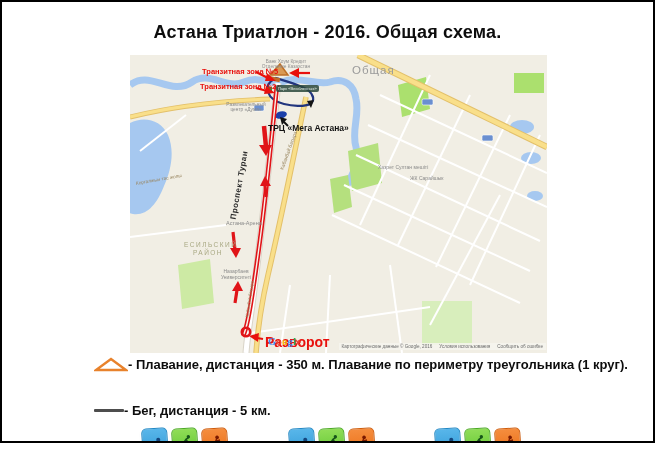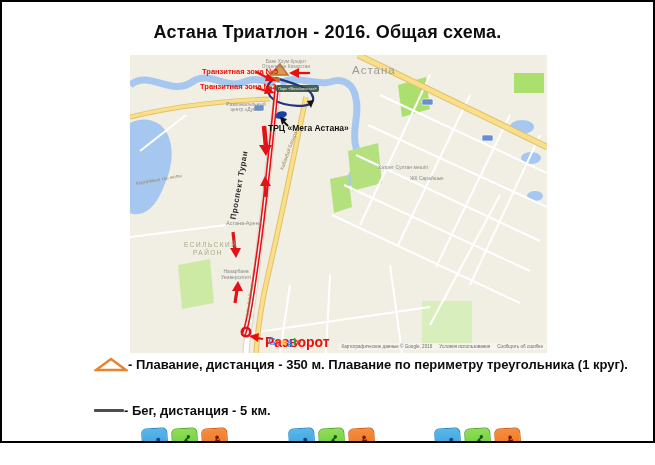--- a/index.html
+++ b/index.html
@@ -152,21 +152,21 @@
         <polygon points="145,38 136,31 134,39" fill="#e8100c"></polygon>
         <line x1="180" y1="18" x2="168" y2="18" stroke="#e8100c" stroke-width="2.2"></line>
         <polygon points="159,18 169,13 169,23" fill="#e8100c"></polygon>
         <line x1="133" y1="284" x2="127" y2="283" stroke="#e8100c" stroke-width="2.2"></line>
         <polygon points="119,281 129,278 128,287" fill="#e8100c"></polygon>
         <line x1="158" y1="71" x2="154" y2="67" stroke="#111" stroke-width="2"></line>
         <polygon points="150,62 157,64 152,70" fill="#111"></polygon>
       </g>
     </svg>
 
-    <div class="m-label lbl-city">Астана</div>
+    <div class="m-label lbl-city">Общая</div>
     <div class="m-label lbl-bank">Банк Хоум Кредит Отделение Казахстан</div>
     <div class="m-label lbl-ent">Развлекательный центр «Дума»</div>
     <div class="m-label lbl-arena">Астана-Арена</div>
     <div class="m-label lbl-univ">Назарбаев Университеті</div>
     <div class="m-label lbl-mosque">Хазрет Султан мешіті</div>
     <div class="m-label lbl-zhk">ЖК Сарайшык</div>
     <div class="m-label lbl-district">
       <span>ЕСИЛЬСКИЙ</span><br>
       <span>РАЙОН</span>
     </div>

